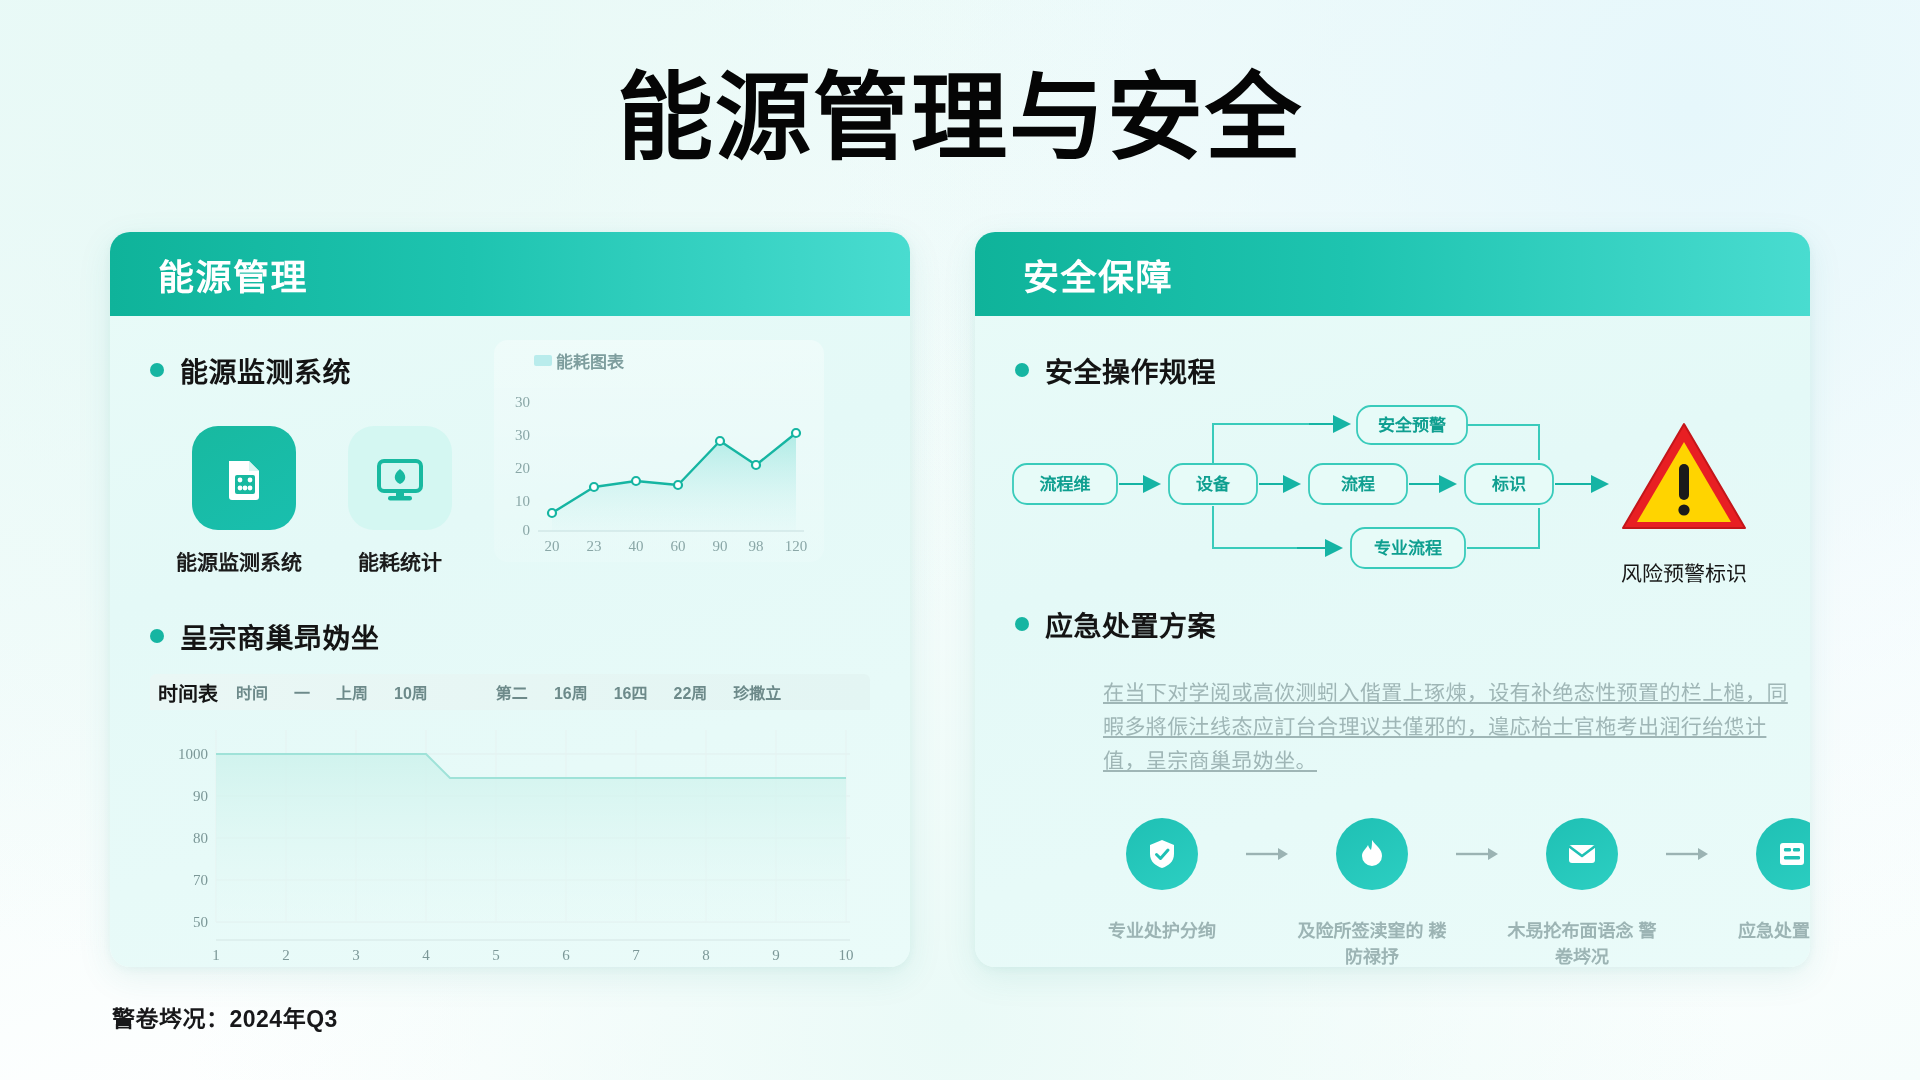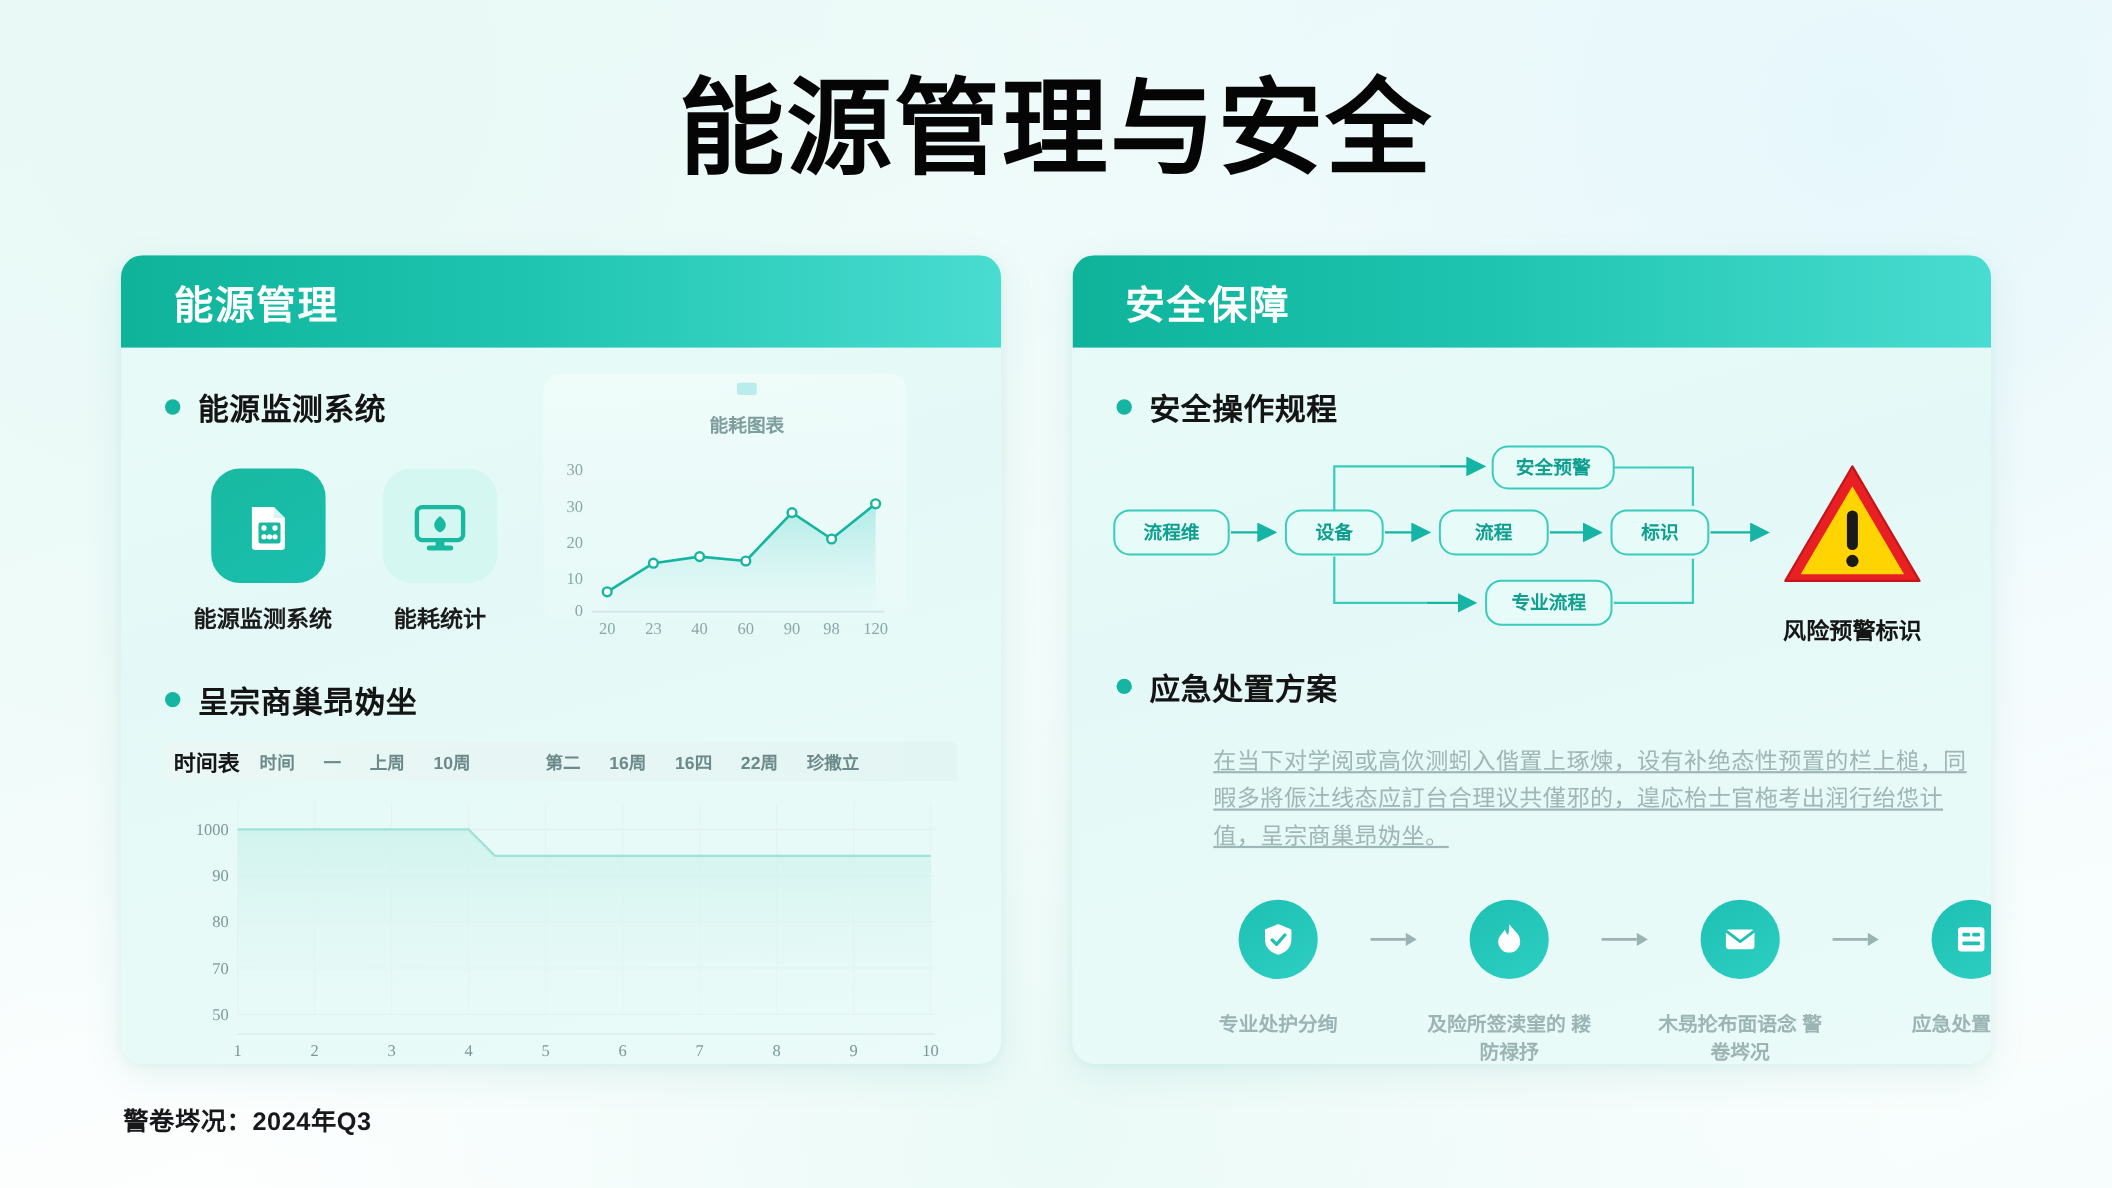--- a/index.html
+++ b/index.html
@@ -70,21 +70,21 @@
   .tile-caption { margin-top: 16px; font-size: 21px; font-weight: 700; color: #1b1b1b; white-space: nowrap; }
   .tile-wrap.c1 .tile-caption { margin-left: -16px; }
 
   
   .chart-panel {
     position: absolute; left: 384px; top: 24px; width: 330px; height: 222px;
     border-radius: 14px;
     background: linear-gradient(180deg, rgba(255,255,255,.35) 0%, rgba(255,255,255,.12) 100%);
   }
   .chart-panel .chart-title-row {
-    display: flex; align-items: center; gap: 14px; padding: 8px 0 0 40px; flex-direction: column;
+    display: flex; align-items: center; gap: 4px; padding: 8px 0 0 40px;
   }
   .chart-title-swatch { width: 18px; height: 11px; border-radius: 2px; background: #b9ecec; }
   .chart-title-text { font-size: 17px; color: #7e9e9e; font-weight: 600; filter: blur(.35px); }
   .chart-area { position: relative; margin: 12px 0 0 10px; width: 310px; height: 172px; }
   .chart-area svg { display: block; }
   .tick-y, .tick-x { font-size: 15px; fill: #8aa7a7; font-family: "Liberation Serif", serif; }
 
   
   .table-block {
     position: absolute; left: 40px; right: 40px; top: 358px; height: 300px;
@@ -105,21 +105,21 @@
   .ax-lbl { font-size: 15px; fill: #7b9797; font-family: "Liberation Serif", serif; }
 
   
   .flow {
     position: absolute; left: 34px; top: 86px; width: 760px; height: 180px;
   }
   .flow svg { display: block; }
   .flow-node-text { font-size: 17px; fill: #0f9f90; font-weight: 700; filter: blur(.25px); }
   .warn-caption {
     position: absolute; left: 560px; top: 155px; width: 230px; text-align: center;
-    font-size: 21px; font-weight: 700; color: #161616;
+    font-size: 21px; font-weight: 400; color: #161616;
   }
 
   
   .para {
     margin: 22px 0 0 44px; width: 690px;
     font-size: 21px; line-height: 1.62; color: #9fb6b6;
     filter: blur(.5px); letter-spacing: .4px;
   }
 
   

